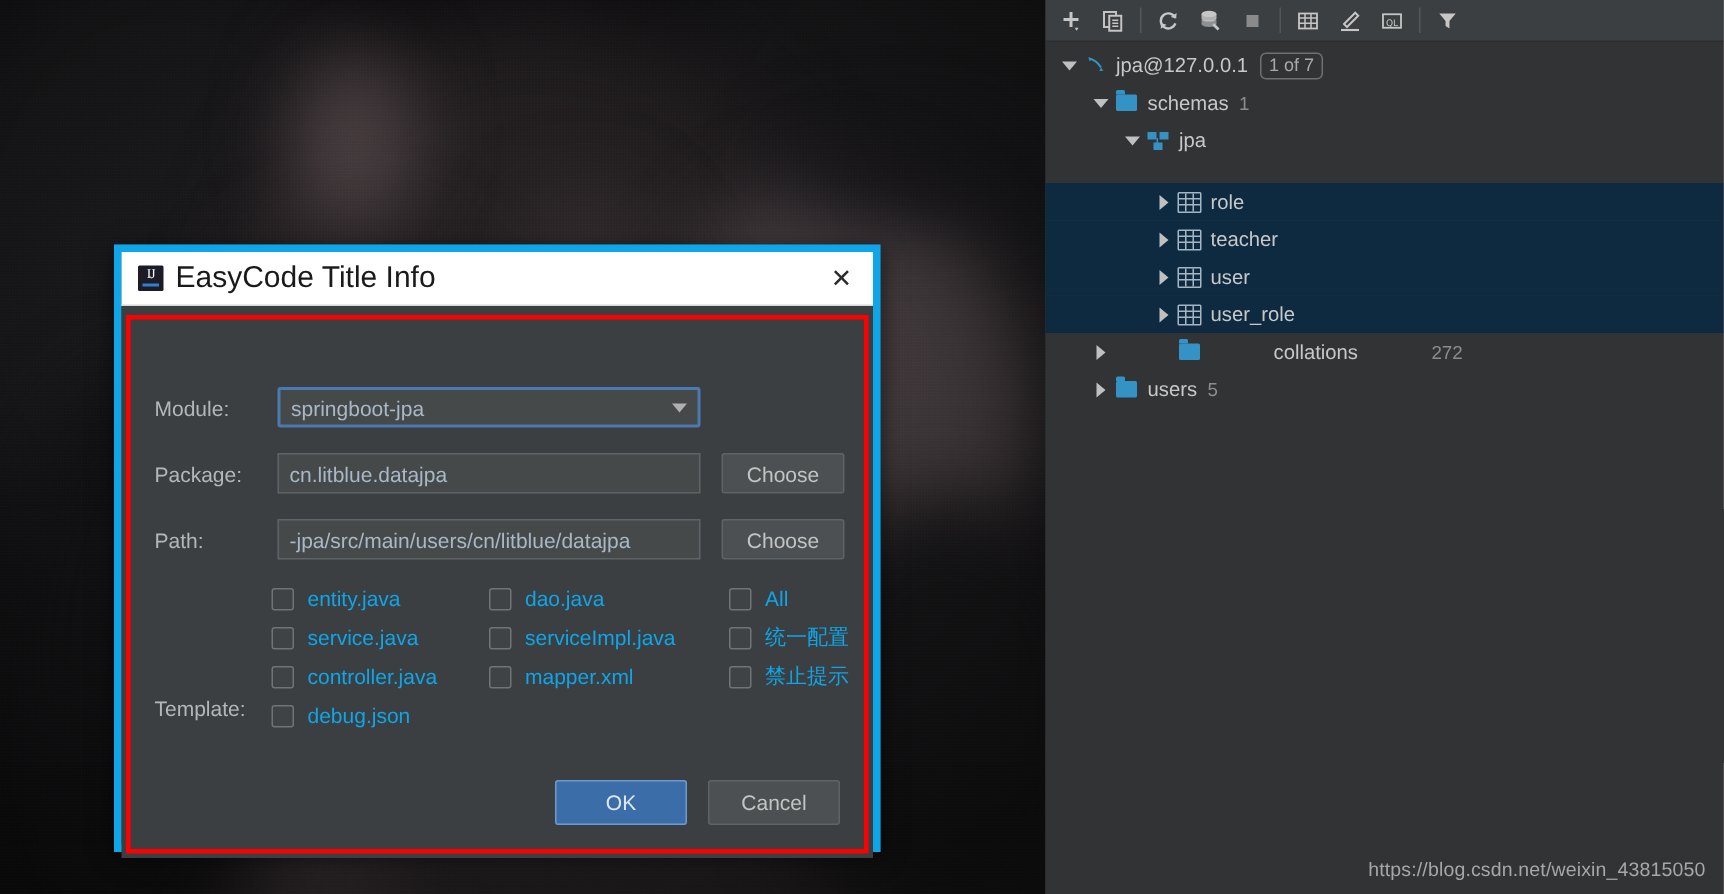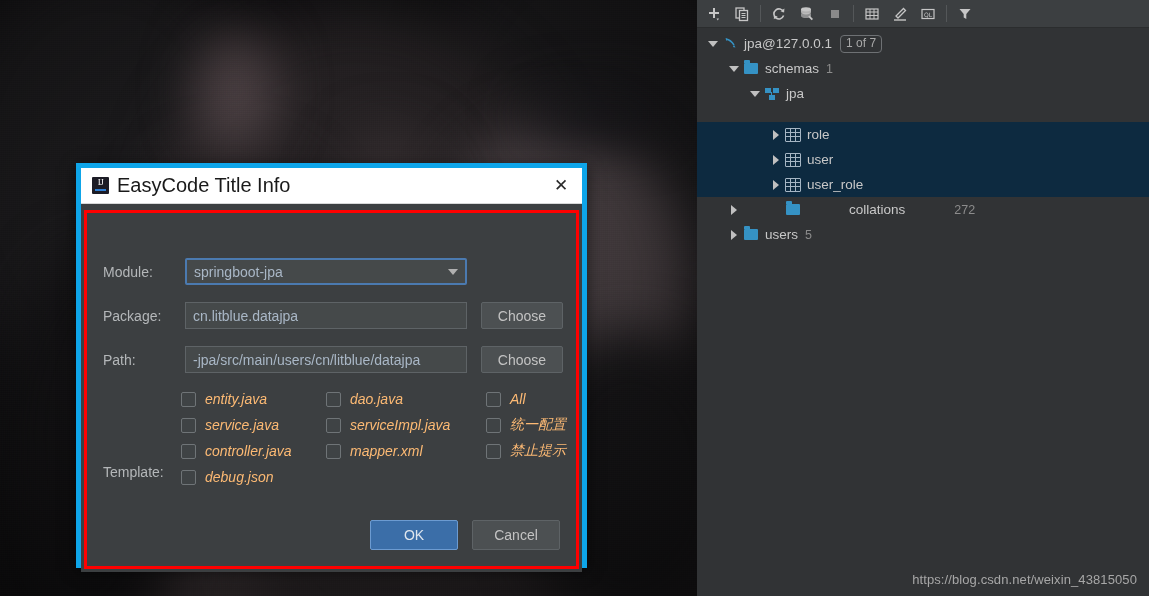--- a/index.html
+++ b/index.html
@@ -265,23 +265,22 @@
   .cb-item { display: flex; align-items: center; }
   .cb-box {
     width: 13px; height: 13px;
     border: 1px solid #6f7477;
     border-radius: 2px;
     background: #3f4345;
     flex: none;
   }
   .cb-label {
     margin-left: 9px;
-    color: #fdba74; font-size: 14px;
+    color: #0ea5e9; font-size: 14px;
     white-space: nowrap;
-    font-style: italic;
   }
   #dlg-buttons {
     position: absolute;
     right: 22px; bottom: 22px;
     display: flex; gap: 14px;
   }
   #dlg-buttons .btn { width: 88px; height: 30px; }
 </style>
 </head>
 <body>
@@ -417,20 +416,29 @@
           </div>
           <span class="node-label">role</span>
         </div>
         <div class="tree-row sel" style="padding-left: 71px;">
           <div class="twisty">
             <div class="tri-r"></div>
           </div>
           <div class="node-ico">
             <div class="table-ico"></div>
           </div>
+          <span class="node-label">teacher</span>
+        </div>
+        <div class="tree-row sel" style="padding-left: 71px;">
+          <div class="twisty">
+            <div class="tri-r"></div>
+          </div>
+          <div class="node-ico">
+            <div class="table-ico"></div>
+          </div>
           <span class="node-label">user</span>
         </div>
         <div class="tree-row sel" style="padding-left: 71px;">
           <div class="twisty">
             <div class="tri-r"></div>
           </div>
           <div class="node-ico">
             <div class="table-ico"></div>
           </div>
           <span class="node-label">user_role</span>

